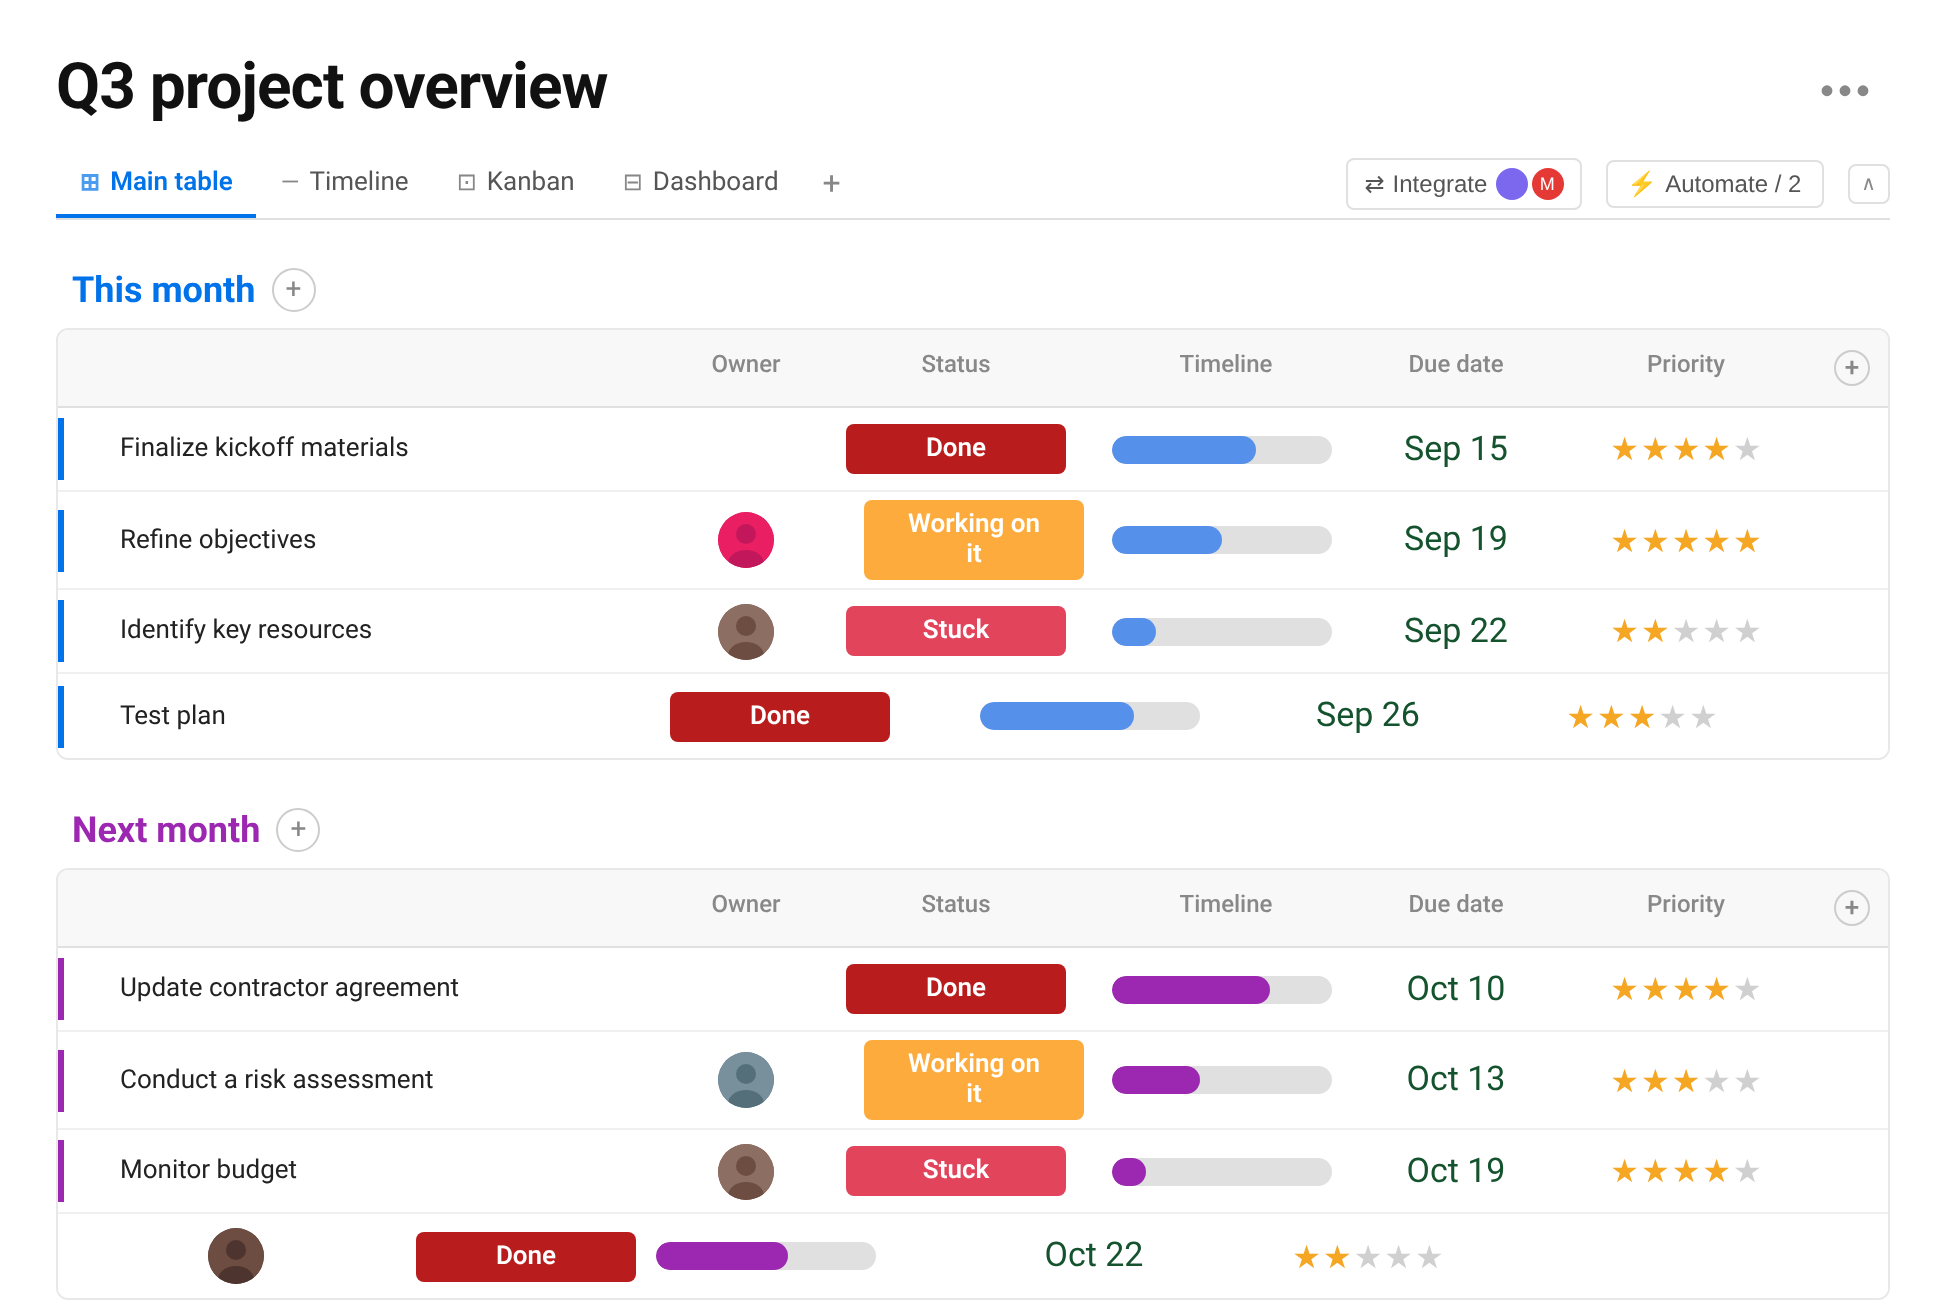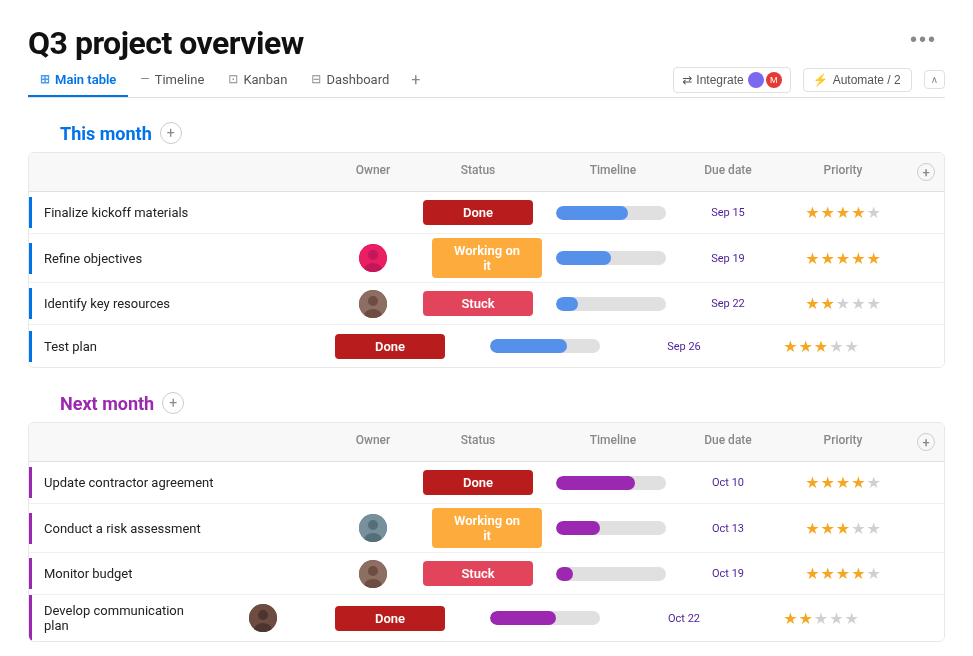--- a/index.html
+++ b/index.html
@@ -9,22 +9,23 @@
       color: #333;
       width: 973px;
       min-height: 656px;
       overflow: hidden;
     }
     .page {
       padding: 24px 28px 0 28px;
     }
     .page-header {
       display: flex;
-      align-items: flex-start;
+      align-items: flex-end;
       justify-content: space-between;
+      margin-bottom: 12px;
     }
     .page-title {
       font-size: 32px;
       font-weight: 700;
       color: #111;
       letter-spacing: -0.5px;
     }
     .more-btn {
       background: none;
       border: none;
@@ -88,21 +89,20 @@
       font-size: 12px;
       color: #555;
     }
     .section {
       margin-top: 20px;
     }
     .section-header-row {
       display: flex;
       align-items: center;
       padding: 4px 0 4px 8px;
-      margin-left: 24px;
     }
     .section-title {
       font-size: 18px;
       font-weight: 700;
     }
     .section-title.blue { color: #0073ea; }
     .section-title.purple { color: #9c27b0; }
     .table-container {
       margin-top: 4px;
       border: 1px solid #e8e8e8;
@@ -138,21 +138,21 @@
       align-items: center;
       gap: 0;
       font-size: 13px;
       color: #222;
       padding: 8px 8px 8px 0;
       border-left: 3px solid transparent;
     }
     .row-name.blue-border { border-left: 3px solid #0073ea; }
     .row-name.purple-border { border-left: 3px solid #9c27b0; }
     .row-name-text {
-      padding-left: 12px;
+      padding-left: 28px;
     }
     .owner-cell {
       display: flex;
       align-items: center;
       justify-content: center;
       padding: 4px;
     }
     .owner-avatar {
       width: 28px;
       height: 28px;
@@ -197,22 +197,22 @@
       position: relative;
     }
     .timeline-bar {
       height: 100%;
       border-radius: 7px;
     }
     .bar-blue { background: #5591ea; }
     .bar-purple { background: #9c27b0; }
     .duedate-cell {
       padding: 4px 8px;
-      font-size: 11px;
-      color: #4c1d95;
+      font-size: 17px;
+      color: #14532d;
       text-align: center;
     }
     .priority-cell {
       display: flex;
       align-items: center;
       justify-content: center;
       gap: 1px;
       padding: 4px 8px;
     }
     .star {
@@ -545,23 +545,20 @@
           <span class="star">★</span>
           <span class="star">★</span>
           <span class="star">★</span>
           <span class="star">★</span>
           <span class="star empty">★</span>
         </div>
         <div class="add-col-btn"></div>
       </div>
 
       <div class="table-row">
-        <div class="row-name purple-border">
-          <span class="row-name-text">Develop communication plan</span>
-        </div>
         <div class="owner-cell">
           <div class="owner-avatar" style="background:#5d4037;">
             <svg width="28" height="28" viewBox="0 0 28 28">
               <circle cx="14" cy="14" r="14" fill="#6d4c41"></circle>
               <circle cx="14" cy="11" r="5" fill="#4e342e"></circle>
               <ellipse cx="14" cy="26" rx="9" ry="7" fill="#4e342e"></ellipse>
             </svg>
           </div>
         </div>
         <div class="status-cell">

